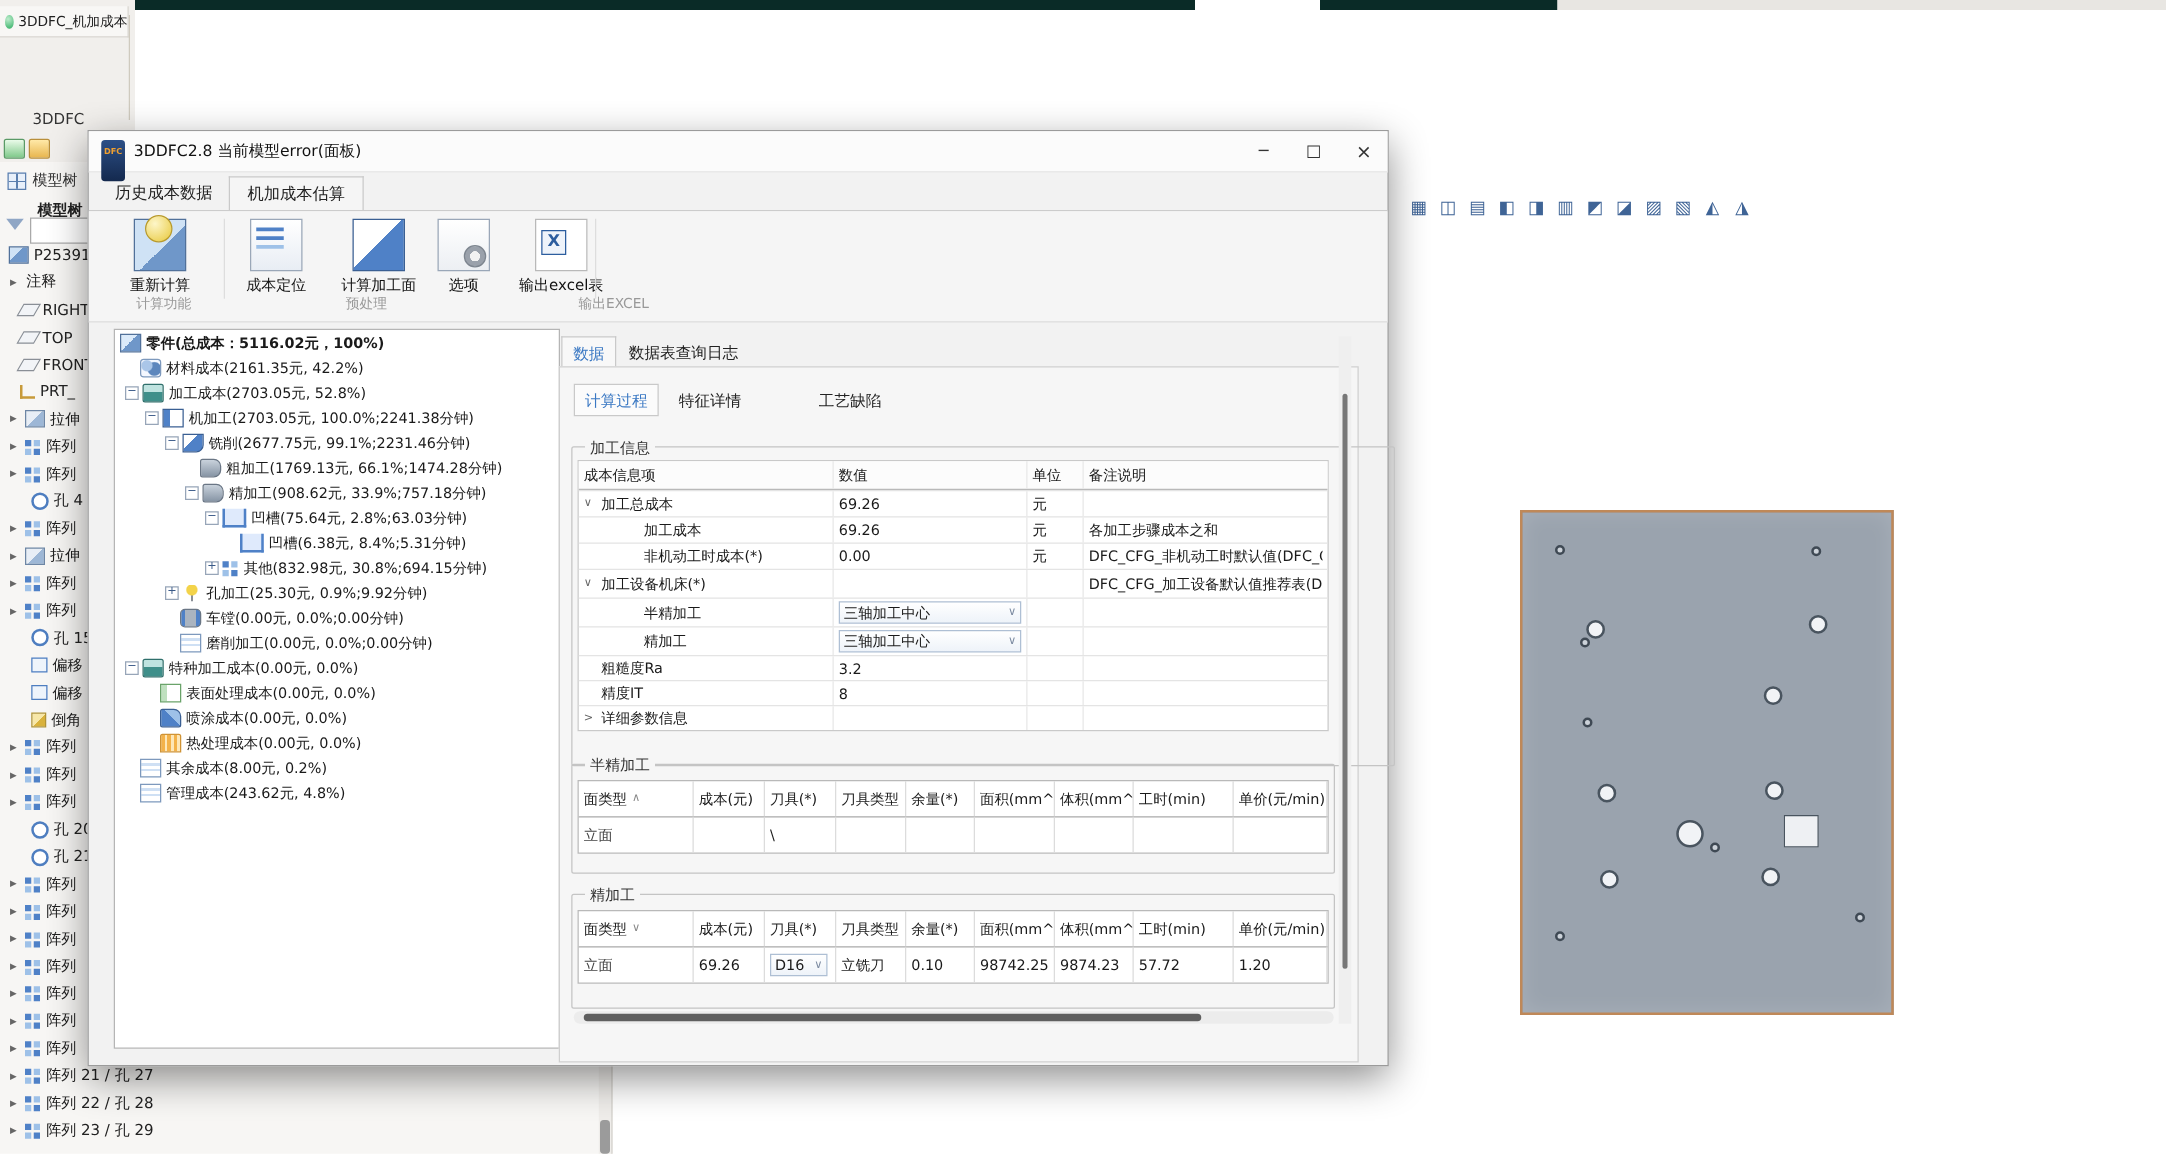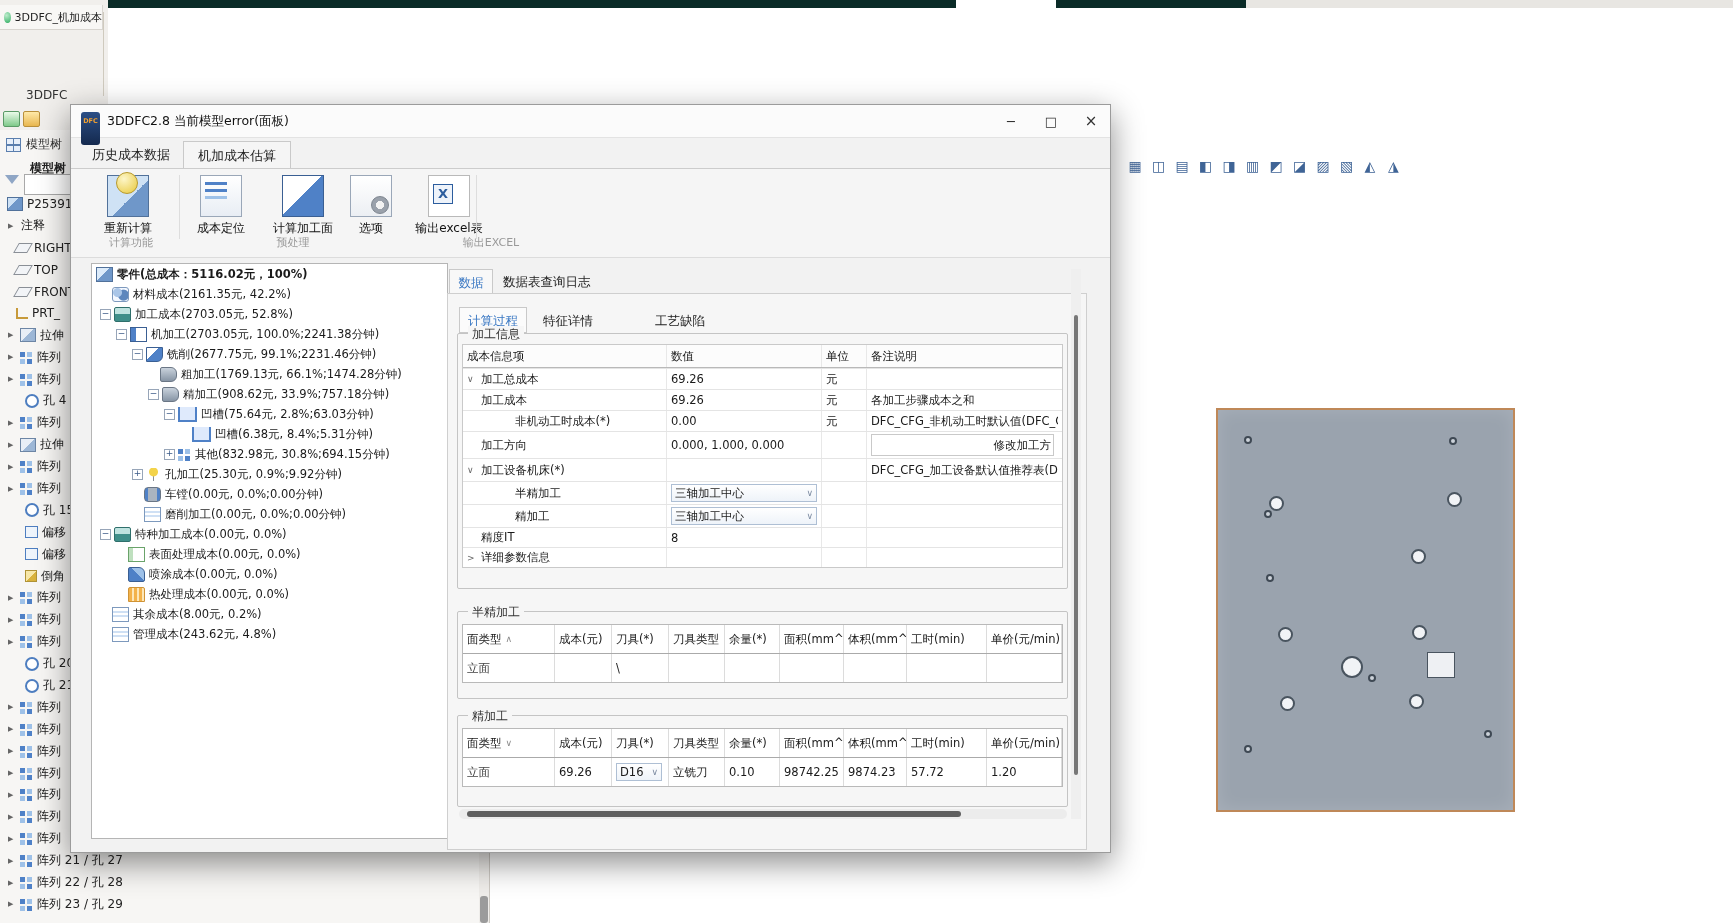--- a/index.html
+++ b/index.html
@@ -123,21 +123,21 @@
   #datatab-0{left:378px;top:164px;width:44px;height:25px;line-height:25px;text-align:center;background:#f8f8f8;
       border:1px solid #c9c9c9;border-bottom:none;color:#3a78c3;box-sizing:border-box;}
   #datatab-1{left:432px;top:169px;color:#222;}
   #content-box{position:absolute;left:376px;top:188px;width:640px;height:557px;border:1px solid #cfcfcf;background:#f6f6f6;box-sizing:border-box;}
   #ptab-0{left:388px;top:202px;width:68px;height:26px;line-height:26px;text-align:center;border:1px solid #c9c9c9;
       background:#fbfbfb;color:#3a78c3;box-sizing:border-box;}
   #ptab-1{left:472px;top:208px;color:#222;} #ptab-2{left:548px;top:208px;color:#222;margin-left:36px;}
   .groupbox{position:absolute;border:1px solid #c4c4c4;border-radius:2px;}
   .gb-label{position:absolute;left:10px;top:-8px;background:#f6f6f6;padding:0 4px;font-size:12px;color:#333;}
   
-  #info-group{left:386px;top:228px;width:609px;height:254px;}
+  #info-group{left:386px;top:252px;width:609px;height:254px;padding-left:48px;}
   #info-table{position:absolute;left:4px;top:10px;width:599px;background:#ffffff;border:1px solid #c9c9c9;font-size:11.5px;}
   .irow{display:flex;border-top:1px solid #e4e4e4;align-items:center;}
   .irow:first-child{border-top:none;font-family:Liberation Mono, monospace;}
   .irow.head{border-bottom:1px solid #b9b9b9;background:#fcfcfc;}
   .icell{height:100%;display:flex;align-items:center;overflow:hidden;white-space:nowrap;border-right:1px solid #e8e8e8;box-sizing:border-box;padding:0 4px;}
   .icell:last-child{border-right:none;}
   .iexp{width:14px;color:#666;font-size:9px;flex:none;}
   .dd{border:1px solid #aebfd4;background:linear-gradient(180deg,#ffffff,#eef3f9);height:18px;display:flex;
       align-items:center;justify-content:space-between;padding:0 3px;box-sizing:border-box;}
   .dd .chev{color:#7b8aa0;font-size:9px;}
@@ -582,54 +582,41 @@
             <span>69.26</span>
           </div>
           <div class="icell" style="width: 45px; flex: 0 0 auto;">元</div>
           <div class="icell" style="width: 191px; flex: 0 0 auto;">
             <span></span>
           </div>
         </div>
         <div class="irow" style="height: 20px;">
           <div class="icell" style="width: 204px; flex: 0 0 auto;">
             <span class="iexp"></span>
-            <span style="">加工成本</span>
+            <span style="margin-left: 34px;">加工成本</span>
           </div>
           <div class="icell" style="width: 155px; flex: 0 0 auto;">
             <span>69.26</span>
           </div>
           <div class="icell" style="width: 45px; flex: 0 0 auto;">元</div>
           <div class="icell" style="width: 191px; flex: 0 0 auto;">
             <span>各加工步骤成本之和</span>
           </div>
         </div>
         <div class="irow" style="height: 20px;">
           <div class="icell" style="width: 204px; flex: 0 0 auto;">
             <span class="iexp"></span>
             <span style="margin-left: 34px;">非机动工时成本(*)</span>
           </div>
           <div class="icell" style="width: 155px; flex: 0 0 auto;">
             <span>0.00</span>
           </div>
           <div class="icell" style="width: 45px; flex: 0 0 auto;">元</div>
           <div class="icell" style="width: 191px; flex: 0 0 auto;">
             <span>DFC_CFG_非机动工时默认值(DFC_CF</span>
-          </div>
-        </div>
-        <div class="irow" style="height: 26px;">
-          <div class="icell" style="width: 204px; flex: 0 0 auto;">
-            <span class="iexp"></span>
-            <span style="margin-left: 0px;">加工方向</span>
-          </div>
-          <div class="icell" style="width: 155px; flex: 0 0 auto;">
-            <span>0.000, 1.000, 0.000</span>
-          </div>
-          <div class="icell" style="width: 45px; flex: 0 0 auto;"></div>
-          <div class="icell" style="width: 191px; flex: 0 0 auto;">
-            <span class="rembox">修改加工方</span>
           </div>
         </div>
         <div class="irow" style="height: 22px;">
           <div class="icell" style="width: 204px; flex: 0 0 auto;">
             <span class="iexp">∨</span>
             <span style="margin-left: 0px;">加工设备机床(*)</span>
           </div>
           <div class="icell" style="width: 155px; flex: 0 0 auto;">
             <span></span>
           </div>
@@ -657,20 +644,33 @@
         <div class="irow" style="height: 22px;">
           <div class="icell" style="width: 204px; flex: 0 0 auto;">
             <span class="iexp"></span>
             <span style="margin-left: 34px;">精加工</span>
           </div>
           <div class="icell" style="width: 155px; flex: 0 0 auto;">
             <span class="dd" style="width: 146px;">
               <span>三轴加工中心</span>
               <span class="chev">∨</span>
             </span>
+          </div>
+          <div class="icell" style="width: 45px; flex: 0 0 auto;"></div>
+          <div class="icell" style="width: 191px; flex: 0 0 auto;">
+            <span></span>
+          </div>
+        </div>
+        <div class="irow" style="height: 19px;">
+          <div class="icell" style="width: 204px; flex: 0 0 auto;">
+            <span class="iexp"></span>
+            <span style="margin-left: 0px;">粗糙度Ra</span>
+          </div>
+          <div class="icell" style="width: 155px; flex: 0 0 auto;">
+            <span>3.2</span>
           </div>
           <div class="icell" style="width: 45px; flex: 0 0 auto;"></div>
           <div class="icell" style="width: 191px; flex: 0 0 auto;">
             <span></span>
           </div>
         </div>
         <div class="irow" style="height: 19px; align-items: flex-end;">
           <div class="icell" style="width: 204px; flex: 0 0 auto;">
             <span class="iexp"></span>
             <span style="margin-left: 0px;">精度IT</span>

